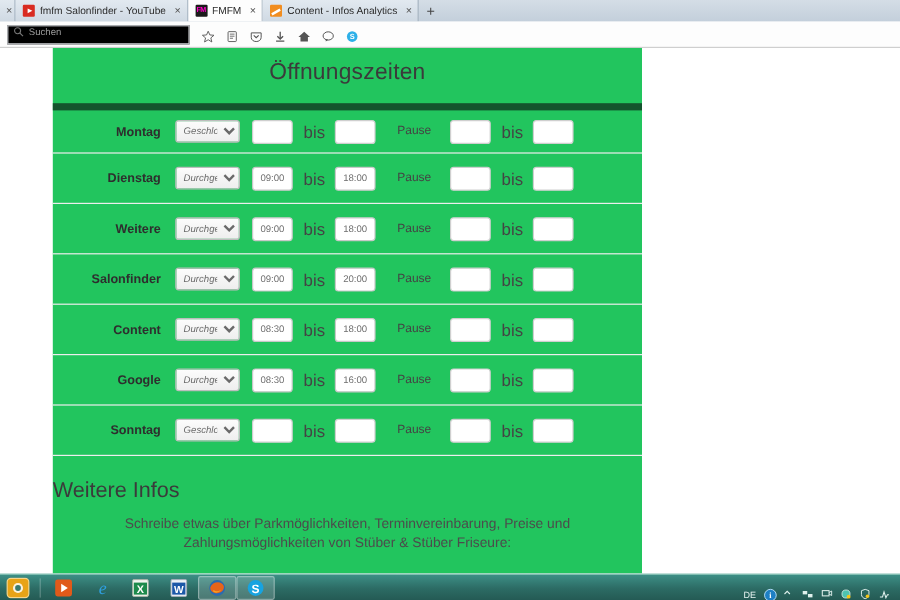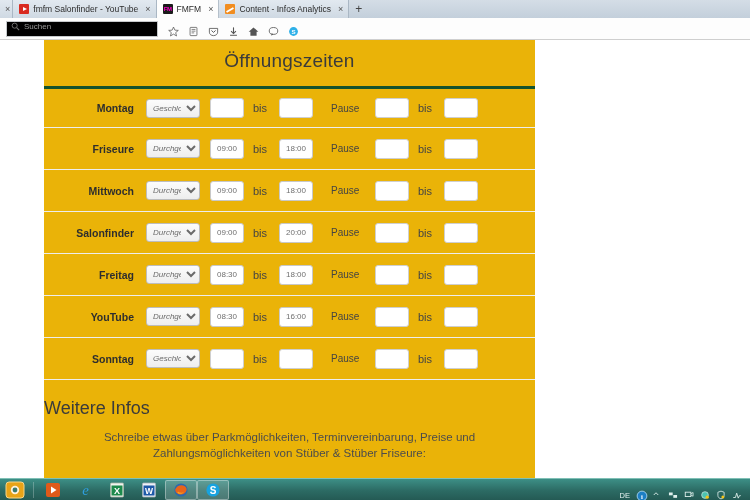--- a/index.html
+++ b/index.html
@@ -100,21 +100,21 @@
   .navicons { display: flex; align-items: center; gap: 9px; margin-left: 10px; }
   .navicons .ni { width: 11px; height: 11px; display: inline-block; }
 
   
   .viewport {
     position: absolute; left: 0; top: 40px; width: 750px; height: 438px;
     background: #ffffff; overflow: hidden;
   }
   .content-panel {
     position: absolute; left: 44px; top: 0; width: 491px; height: 438px;
-    background: #eab308;
+    background: #22c55e;
   }
   .inner { width: 491px; padding-top: 4px; }
 
   h1.section-title {
     margin: 6px 0 0 0;
     font-size: 19px; font-weight: normal; color: #3b3b3b;
     text-align: center; letter-spacing: 0.2px;
   }
   p.section-sub {
     margin: 10px 26px 0 26px;
@@ -122,21 +122,21 @@
   }
 
   
   .days { margin-top: 14px; }
   .day-row {
     display: flex; align-items: center;
     height: 42px;
     border-bottom: 1px solid #ededed;
     padding-left: 10px;
   }
-  .day-row:first-child { border-top: 3px solid #14532d; }
+  .day-row:first-child { border-top: 6px solid #14532d; }
   .day-name {
     width: 92px; text-align: right; padding-right: 12px;
     font-size: 10.5px; color: #2e2e2e; font-weight: bold;
   }
   select.day-select {
     width: 54px; height: 19px;
     font-size: 8px; font-style: italic; color: #6a6a6a;
     font-family: "Liberation Sans", sans-serif;
     border: 1px solid #bdbdbd; border-radius: 3px;
     background: linear-gradient(#fcfcfc, #eeeeee);
@@ -145,21 +145,21 @@
   input.time {
     width: 34px; height: 20px;
     border: 1px solid #c8c8c8; border-radius: 3px;
     background: #fff;
     font-size: 8px; color: #6f6f6f; text-align: center;
     font-family: "Liberation Sans", sans-serif;
     margin-left: 10px;
   }
   input.time.empty { border-color: #cfcfcf; }
   .lbl-bis {
-    font-size: 11px; color: #444; margin-left: 9px; width: 16px;
+    font-size: 14px; color: #444; margin-left: 9px; width: 16px;
   }
   .lbl-pause {
     font-size: 10px; color: #444; margin-left: 18px; width: 34px;
   }
   .gap-sm { margin-left: 6px; }
 
   h2.section-title2 {
     margin: 18px 0 0 0;
     font-size: 18px; font-weight: normal; color: #3b3b3b;
   }
@@ -296,33 +296,33 @@
             <input class="time empty" type="text" value="" style="">
             <span class="lbl-bis">bis</span>
             <input class="time empty" type="text" value="" style="">
             <span class="lbl-pause">Pause</span>
             <input class="time empty gap-sm" type="text" value="" style="">
             <span class="lbl-bis">bis</span>
             <input class="time empty" type="text" value="" style="">
           </div>
 
           <div class="day-row">
-            <span class="day-name">Friseure</span>
+            <span class="day-name">Dienstag</span>
             <select class="day-select"><option>Durchgehend geöffnet</option></select>
             <input class="time" type="text" value="09:00" style="">
             <span class="lbl-bis">bis</span>
             <input class="time" type="text" value="18:00" style="">
             <span class="lbl-pause">Pause</span>
             <input class="time empty gap-sm" type="text" value="" style="">
             <span class="lbl-bis">bis</span>
             <input class="time empty" type="text" value="" style="">
           </div>
 
           <div class="day-row">
-            <span class="day-name">Mittwoch</span>
+            <span class="day-name">Weitere</span>
             <select class="day-select"><option>Durchgehend geöffnet</option></select>
             <input class="time" type="text" value="09:00" style="">
             <span class="lbl-bis">bis</span>
             <input class="time" type="text" value="18:00" style="">
             <span class="lbl-pause">Pause</span>
             <input class="time empty gap-sm" type="text" value="" style="">
             <span class="lbl-bis">bis</span>
             <input class="time empty" type="text" value="" style="">
           </div>
 
@@ -332,33 +332,33 @@
             <input class="time" type="text" value="09:00" style="">
             <span class="lbl-bis">bis</span>
             <input class="time" type="text" value="20:00" style="">
             <span class="lbl-pause">Pause</span>
             <input class="time empty gap-sm" type="text" value="" style="">
             <span class="lbl-bis">bis</span>
             <input class="time empty" type="text" value="" style="">
           </div>
 
           <div class="day-row">
-            <span class="day-name">Freitag</span>
+            <span class="day-name">Content</span>
             <select class="day-select"><option>Durchgehend geöffnet</option></select>
             <input class="time" type="text" value="08:30" style="">
             <span class="lbl-bis">bis</span>
             <input class="time" type="text" value="18:00" style="">
             <span class="lbl-pause">Pause</span>
             <input class="time empty gap-sm" type="text" value="" style="">
             <span class="lbl-bis">bis</span>
             <input class="time empty" type="text" value="" style="">
           </div>
 
           <div class="day-row">
-            <span class="day-name">YouTube</span>
+            <span class="day-name">Google</span>
             <select class="day-select"><option>Durchgehend geöffnet</option></select>
             <input class="time" type="text" value="08:30" style="">
             <span class="lbl-bis">bis</span>
             <input class="time" type="text" value="16:00" style="">
             <span class="lbl-pause">Pause</span>
             <input class="time empty gap-sm" type="text" value="" style="">
             <span class="lbl-bis">bis</span>
             <input class="time empty" type="text" value="" style="">
           </div>
 

